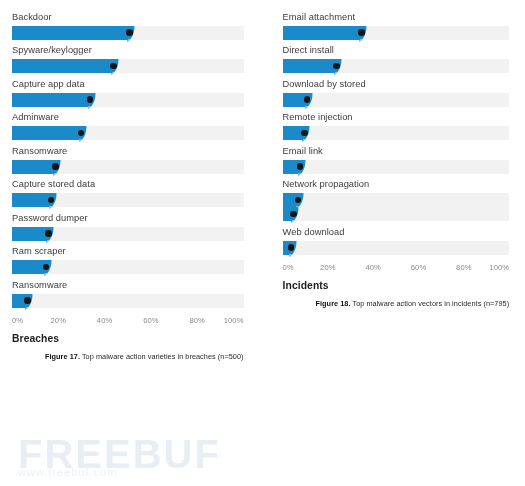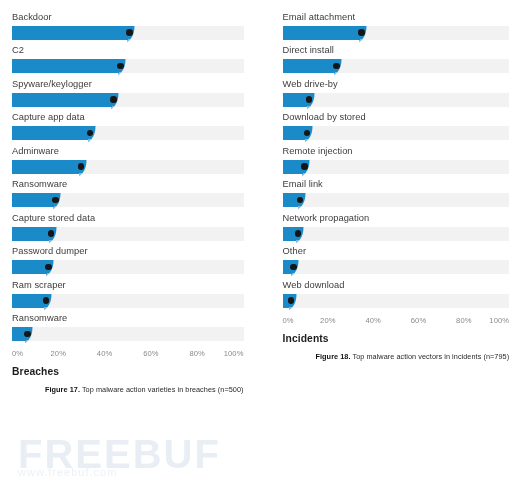--- a/index.html
+++ b/index.html
@@ -133,33 +133,20 @@
           <div class="bar-label">Backdoor</div>
           <div class="bar-track">
             <div class="bar-fill" style="width: 50%;"></div>
             <div class="bar-tail" style="left: calc(50% - 0.5px);">
               <svg width="11" height="19" viewBox="0 0 11 19">
                 <path d="M0,0 L7.5,0 C7.5,5 6.5,9.5 3.4,13.2 L0,13.2 Z" fill="#1b8ac9"></path>
                 <path d="M0,13.2 L3.4,13.2 C2.4,14.4 1.3,15.4 0,16.3 Z" fill="#1b8ac9" opacity="0.55"></path>
               </svg>
             </div>
             <div class="bar-dot" style="left: calc(50% - 1.5px);"></div>
-          </div>
-        </div>
-        <div class="bar-row">
-          <div class="bar-label">C2</div>
-          <div class="bar-track">
-            <div class="bar-fill" style="width: 46%;"></div>
-            <div class="bar-tail" style="left: calc(46% - 0.5px);">
-              <svg width="11" height="19" viewBox="0 0 11 19">
-                <path d="M0,0 L7.5,0 C7.5,5 6.5,9.5 3.4,13.2 L0,13.2 Z" fill="#1b8ac9"></path>
-                <path d="M0,13.2 L3.4,13.2 C2.4,14.4 1.3,15.4 0,16.3 Z" fill="#1b8ac9" opacity="0.55"></path>
-              </svg>
-            </div>
-            <div class="bar-dot" style="left: calc(46% - 1.5px);"></div>
           </div>
         </div>
         <div class="bar-row">
           <div class="bar-label">Spyware/keylogger</div>
           <div class="bar-track">
             <div class="bar-fill" style="width: 43%;"></div>
             <div class="bar-tail" style="left: calc(43% - 0.5px);">
               <svg width="11" height="19" viewBox="0 0 11 19">
                 <path d="M0,0 L7.5,0 C7.5,5 6.5,9.5 3.4,13.2 L0,13.2 Z" fill="#1b8ac9"></path>
                 <path d="M0,13.2 L3.4,13.2 C2.4,14.4 1.3,15.4 0,16.3 Z" fill="#1b8ac9" opacity="0.55"></path>
@@ -297,33 +284,20 @@
             <div class="bar-tail" style="left: calc(23% - 0.5px);">
               <svg width="11" height="19" viewBox="0 0 11 19">
                 <path d="M0,0 L7.5,0 C7.5,5 6.5,9.5 3.4,13.2 L0,13.2 Z" fill="#1b8ac9"></path>
                 <path d="M0,13.2 L3.4,13.2 C2.4,14.4 1.3,15.4 0,16.3 Z" fill="#1b8ac9" opacity="0.55"></path>
               </svg>
             </div>
             <div class="bar-dot" style="left: calc(23% - 1.5px);"></div>
           </div>
         </div>
         <div class="bar-row">
-          <div class="bar-label">Web drive-by</div>
-          <div class="bar-track">
-            <div class="bar-fill" style="width: 11%;"></div>
-            <div class="bar-tail" style="left: calc(11% - 0.5px);">
-              <svg width="11" height="19" viewBox="0 0 11 19">
-                <path d="M0,0 L7.5,0 C7.5,5 6.5,9.5 3.4,13.2 L0,13.2 Z" fill="#1b8ac9"></path>
-                <path d="M0,13.2 L3.4,13.2 C2.4,14.4 1.3,15.4 0,16.3 Z" fill="#1b8ac9" opacity="0.55"></path>
-              </svg>
-            </div>
-            <div class="bar-dot" style="left: calc(11% - 1.5px);"></div>
-          </div>
-        </div>
-        <div class="bar-row">
           <div class="bar-label">Download by stored</div>
           <div class="bar-track">
             <div class="bar-fill" style="width: 10%;"></div>
             <div class="bar-tail" style="left: calc(10% - 0.5px);">
               <svg width="11" height="19" viewBox="0 0 11 19">
                 <path d="M0,0 L7.5,0 C7.5,5 6.5,9.5 3.4,13.2 L0,13.2 Z" fill="#1b8ac9"></path>
                 <path d="M0,13.2 L3.4,13.2 C2.4,14.4 1.3,15.4 0,16.3 Z" fill="#1b8ac9" opacity="0.55"></path>
               </svg>
             </div>
             <div class="bar-dot" style="left: calc(10% - 1.5px);"></div>
@@ -362,21 +336,20 @@
             <div class="bar-tail" style="left: calc(6% - 0.5px);">
               <svg width="11" height="19" viewBox="0 0 11 19">
                 <path d="M0,0 L7.5,0 C7.5,5 6.5,9.5 3.4,13.2 L0,13.2 Z" fill="#1b8ac9"></path>
                 <path d="M0,13.2 L3.4,13.2 C2.4,14.4 1.3,15.4 0,16.3 Z" fill="#1b8ac9" opacity="0.55"></path>
               </svg>
             </div>
             <div class="bar-dot" style="left: calc(6% - 1.5px);"></div>
           </div>
         </div>
         <div class="bar-row">
-          <div class="bar-label">Other</div>
           <div class="bar-track">
             <div class="bar-fill" style="width: 4%;"></div>
             <div class="bar-tail" style="left: calc(4% - 0.5px);">
               <svg width="11" height="19" viewBox="0 0 11 19">
                 <path d="M0,0 L7.5,0 C7.5,5 6.5,9.5 3.4,13.2 L0,13.2 Z" fill="#1b8ac9"></path>
                 <path d="M0,13.2 L3.4,13.2 C2.4,14.4 1.3,15.4 0,16.3 Z" fill="#1b8ac9" opacity="0.55"></path>
               </svg>
             </div>
             <div class="bar-dot" style="left: calc(4% - 1.5px);"></div>
           </div>

